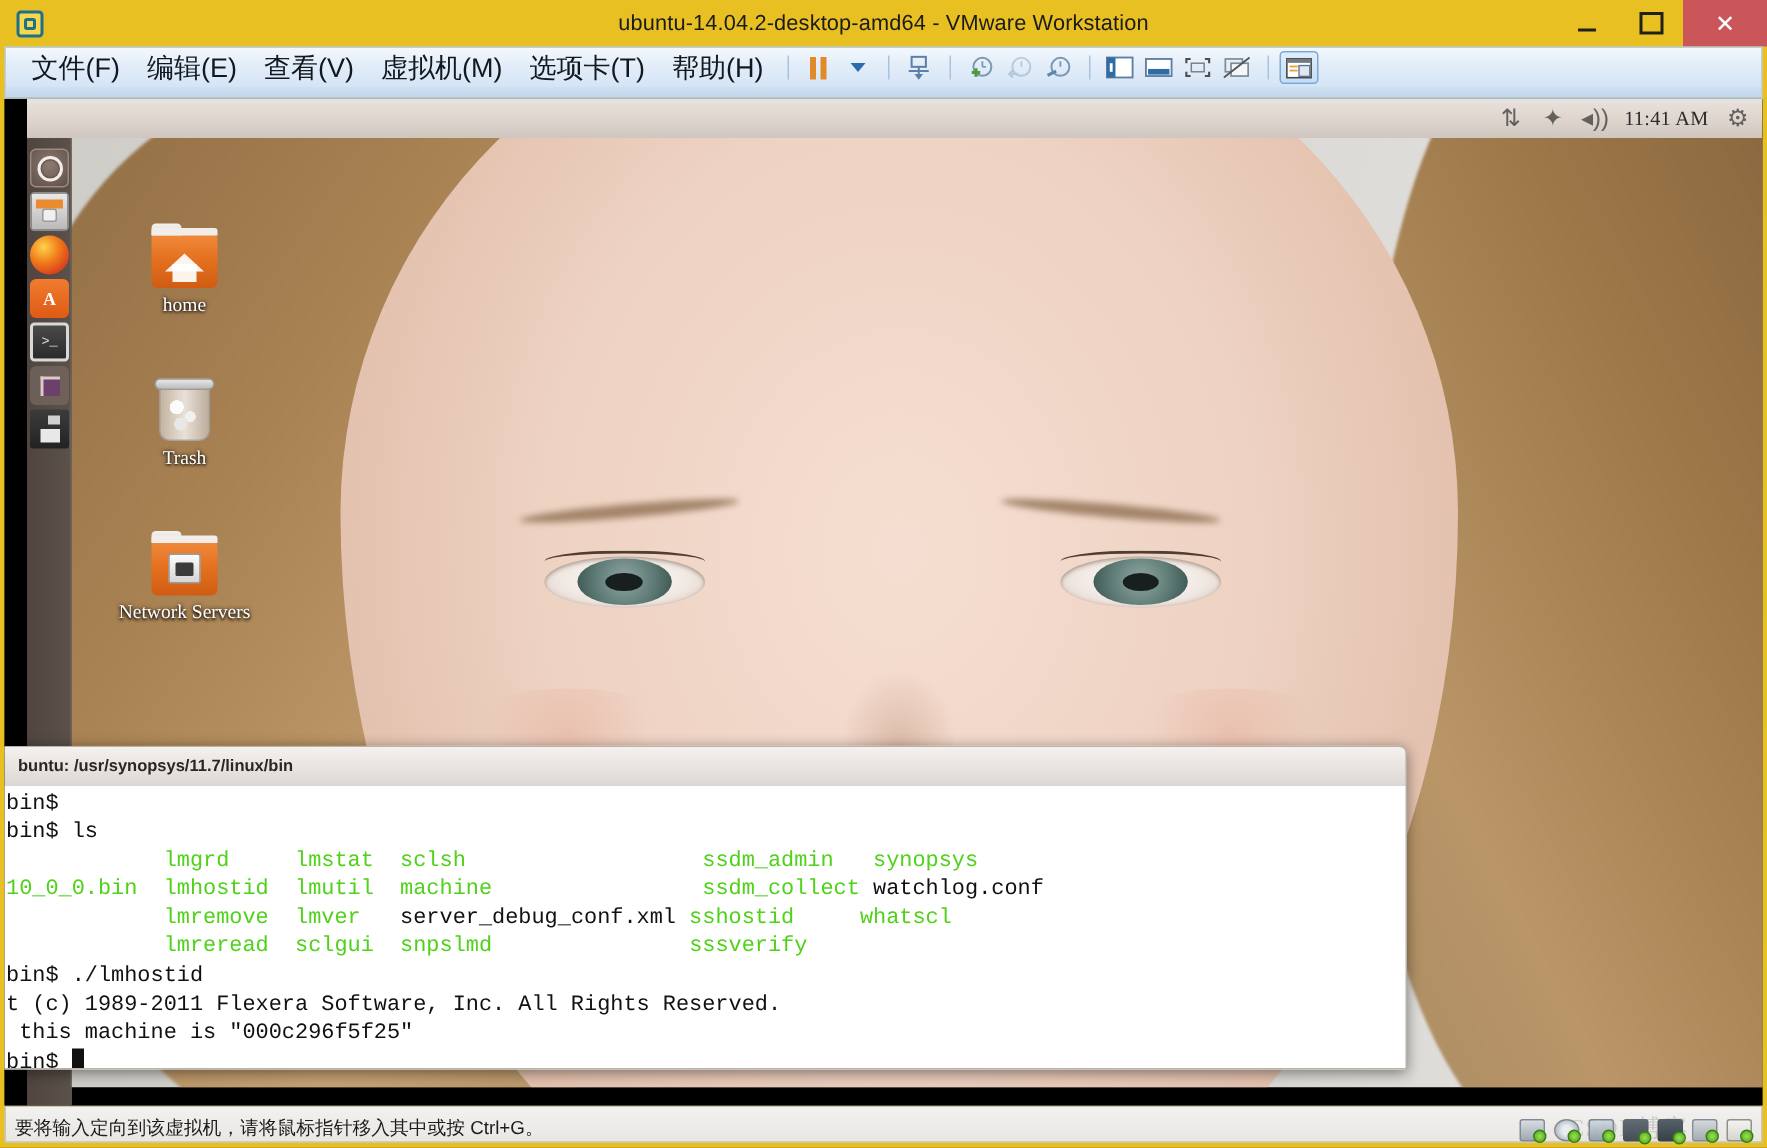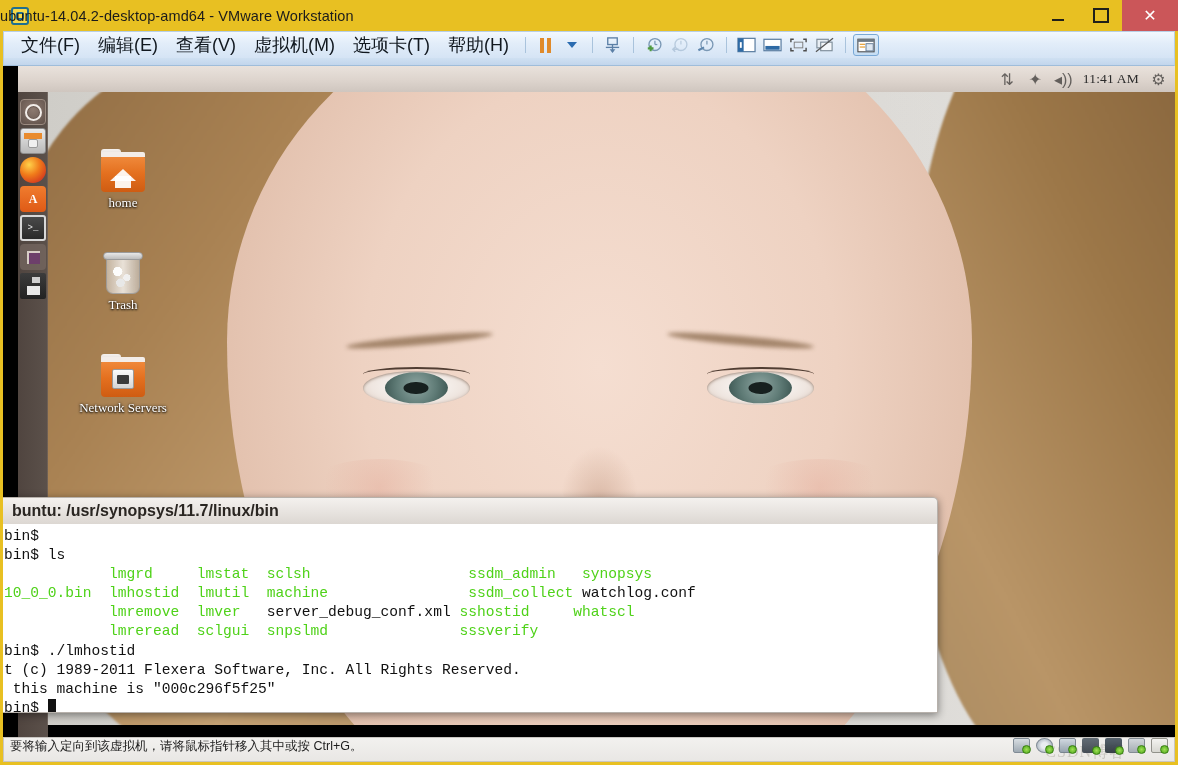--- a/index.html
+++ b/index.html
@@ -32,20 +32,21 @@
     background: #f5d94a;
     position: relative;
   }
   #app-icon::after {
     content: ""; position: absolute;
     left: 3px; top: 3px; right: 3px; bottom: 3px;
     border: 2px solid #1f6f8f; border-radius: 2px;
   }
   #window-title {
     position: absolute; left: 0; right: 0;
+    text-align: center;
     font-size: 14.5px; color: #1b1b1b;
     font-family: "Liberation Sans", sans-serif;
     letter-spacing: .1px;
     pointer-events: none;
   }
   #window-controls {
     margin-left: auto; display: flex; align-items: stretch; height: 31px;
   }
   .wc { width: 43px; display: flex; align-items: center; justify-content: center;
         font-size: 13px; color: #20201a; cursor: default; }
@@ -267,21 +268,21 @@
   }
   #term-titlebar {
     height: 27px; flex: 0 0 27px;
     background: linear-gradient(to bottom, #f4f1ee 0%, #e7e3df 55%, #dcd7d2 100%);
     border: 1px solid #b7b1ab; border-bottom: none;
     border-radius: 5px 5px 0 0;
     display: flex; align-items: center;
     padding-left: 86px;
   }
   #term-title {
-    font-size: 16px; font-weight: bold; color: #2a2622;
+    font-size: 11px; font-weight: bold; color: #2a2622;
     font-family: "Liberation Sans", sans-serif;
   }
   #term-body {
     flex: 1 1 auto;
     background: #ffffff;
     border: 1px solid #b7b1ab; border-top: none;
     overflow: hidden;
     padding: 3px 0 0 0;
   }
   .tline {
@@ -297,21 +298,21 @@
     display:inline-block; width: 8px; height: 15px;
     background: #111; vertical-align: -2px;
   }
 
   
   #statusbar {
     flex: 0 0 25px; height: 25px;
     margin: 0 3px 3px 3px;
     background: linear-gradient(to bottom, #f2f1ef 0%, #e9e7e4 100%);
     border: 1px solid #c9c6c2;
-    display: flex; align-items: flex-start;
+    display: flex; align-items: flex-end;
     padding: 0 6px;
   }
   #status-text { font-size: 12.5px; color: #1c1c1c; font-family: "Liberation Sans", sans-serif; }
   #status-devices { margin-left: auto; display: flex; gap: 6px; align-items: center; }
   .dev { width: 17px; height: 15px; position: relative; opacity: .95; }
   .dev-hdd { background: linear-gradient(to bottom,#d7dde2,#9aa6b0); border:1px solid #7b8691; border-radius:2px;}
   .dev-cd { background: radial-gradient(circle,#e9edf1 30%, #b6c0c9 70%); border:1px solid #7b8691; border-radius:50%;}
   .dev-net { background: linear-gradient(to bottom,#cfd8e0,#93a0ac); border:1px solid #76818c; border-radius:2px;}
   .dev-print { background: linear-gradient(to bottom,#5c6670,#3d454d); border-radius:2px;}
   .dev-sound { background: linear-gradient(to bottom,#4e5b66,#2f373e); border-radius:2px;}

